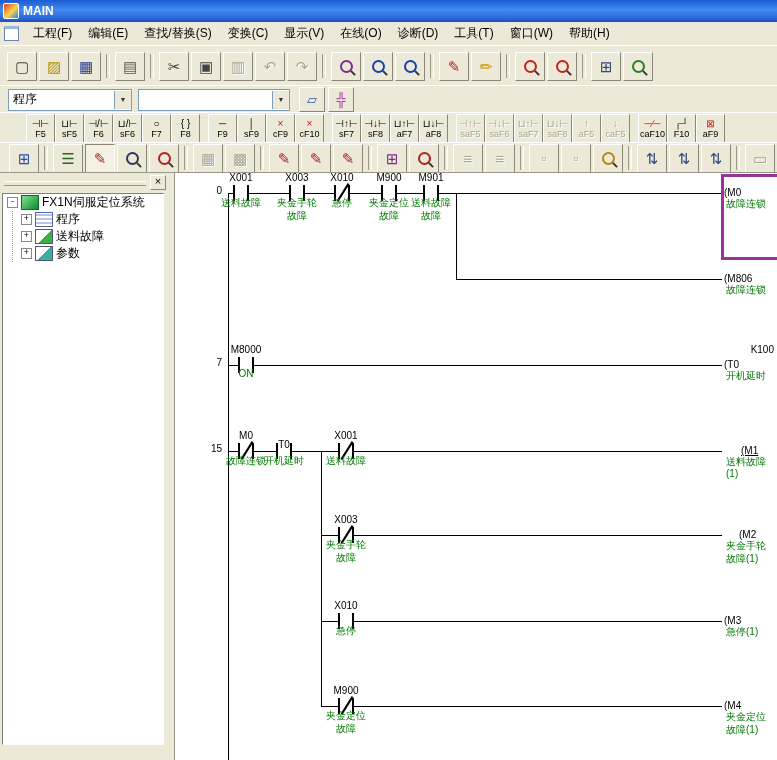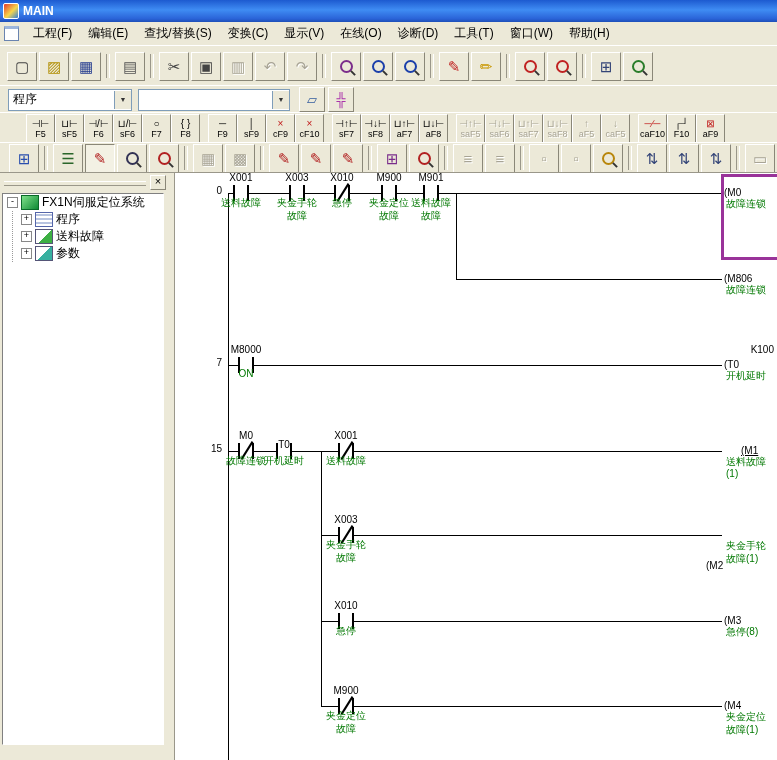--- a/index.html
+++ b/index.html
@@ -455,29 +455,29 @@
       <div class="cmt" style="left: 551px; top: 282px;">送料故障</div>
       <div class="cmt" style="left: 551px; top: 295px;">(1)</div>
       <div class="ln" style="left: 146px; top: 278px; width: 1px; height: 255px;"></div>
       <div class="ln" style="left: 146px; top: 362px; width: 401px; height: 1px;"></div>
       <div class="contact" style="left: 163px; top: 354px;">
         <div class="slash"></div>
       </div>
       <div class="dev" style="left: 141px; top: 341px; width: 60px; text-align: center;">X003</div>
       <div class="cmt" style="left: 139px; top: 365px; width: 64px; text-align: center;">夹金手轮</div>
       <div class="cmt" style="left: 139px; top: 378px; width: 64px; text-align: center;">故障</div>
-      <div class="dev" style="left: 531px; top: 356px; margin-top: 31px;">(M2</div>
+      <div class="dev" style="left: 564px; top: 356px;">(M2</div>
       <div class="cmt" style="left: 551px; top: 366px;">夹金手轮</div>
       <div class="cmt" style="left: 551px; top: 379px;">故障(1)</div>
       <div class="ln" style="left: 146px; top: 448px; width: 401px; height: 1px;"></div>
       <div class="contact" style="left: 163px; top: 440px;"></div>
       <div class="dev" style="left: 141px; top: 427px; width: 60px; text-align: center;">X010</div>
       <div class="cmt" style="left: 139px; top: 451px; width: 64px; text-align: center;">急停</div>
       <div class="dev" style="left: 549px; top: 442px;">(M3</div>
-      <div class="cmt" style="left: 551px; top: 452px;">急停(8)</div>
+      <div class="cmt" style="left: 551px; top: 452px;">急停(1)</div>
       <div class="ln" style="left: 146px; top: 533px; width: 401px; height: 1px;"></div>
       <div class="contact" style="left: 163px; top: 525px;">
         <div class="slash"></div>
       </div>
       <div class="dev" style="left: 141px; top: 512px; width: 60px; text-align: center;">M900</div>
       <div class="cmt" style="left: 139px; top: 536px; width: 64px; text-align: center;">夹金定位</div>
       <div class="cmt" style="left: 139px; top: 549px; width: 64px; text-align: center;">故障</div>
       <div class="dev" style="left: 549px; top: 527px;">(M4</div>
       <div class="cmt" style="left: 551px; top: 537px;">夹金定位</div>
       <div class="cmt" style="left: 551px; top: 550px;">故障(1)</div>

